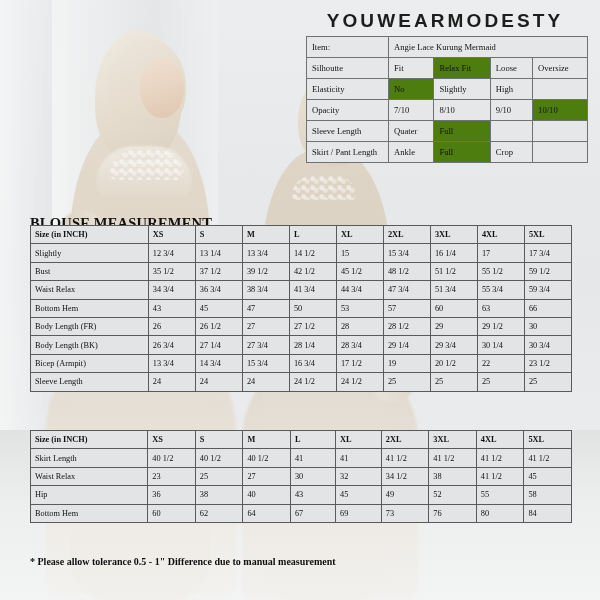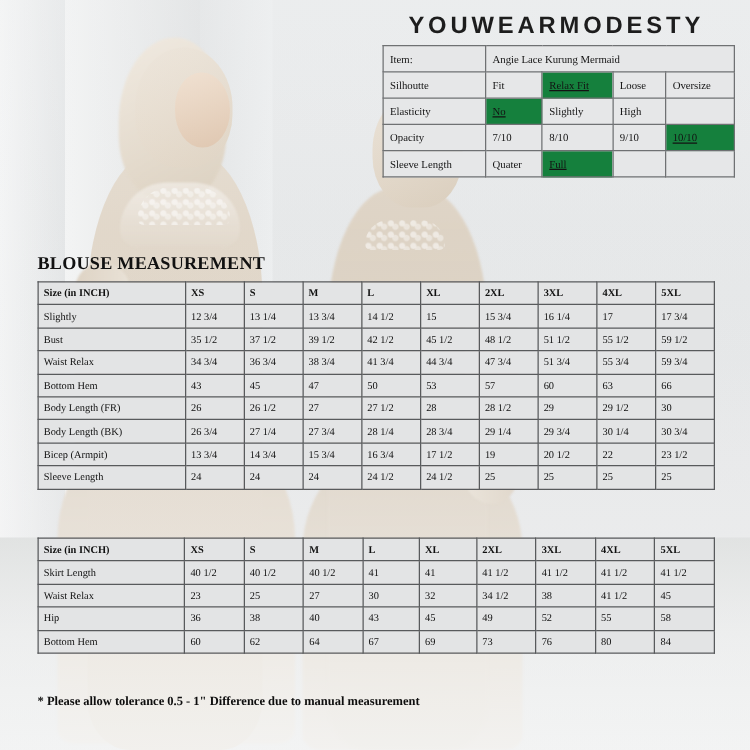--- a/index.html
+++ b/index.html
@@ -132,30 +132,30 @@
   table { border-collapse:collapse; width:100%;border-radius:15px; }
   .spec td {
     border:1px solid #6f7173;
     background:#e6e7e8;
     font-size:8.6px; color:#131313;
     padding:3px 5px;
     height:21px;
     vertical-align:middle;
     white-space:nowrap;
   }
-  .spec td.hl { background:#15803d;text-decoration:underline; }
+  .spec td.hl { background:#4d7c0f; }
   .spec td.lbl { width:82px; }
 
   
   .sec-title {
     font-family:"Liberation Serif", serif;
     font-weight:700; font-size:14.5px; color:#111;
     letter-spacing:.2px;
   }
-  #blouse-title { position:absolute; left:30px; top:203px; }
+  #blouse-title { position:absolute; left:30px; top:215px; }
   #skirt-title  { position:absolute; left:30px; top:408px; }
 
   .meas-wrap { position:absolute; left:30px; width:542px; }
   #blouse-wrap { top:225px; }
   #skirt-wrap  { top:430px; }
 
   .meas th, .meas td {
     border:1px solid #585a5c;
     background:#e3e4e5;
     font-size:8.3px;
@@ -233,20 +233,27 @@
             <td>7/10</td>
             <td>8/10</td>
             <td>9/10</td>
             <td class="hl">10/10</td>
           </tr>
           <tr>
             <td class="lbl">Sleeve Length</td>
             <td>Quater</td>
             <td class="hl">Full</td>
             <td></td>
+            <td></td>
+          </tr>
+          <tr>
+            <td class="lbl">Skirt / Pant Length</td>
+            <td>Ankle</td>
+            <td class="hl">Full</td>
+            <td>Crop</td>
             <td></td>
           </tr>
         </tbody>
     </table>
   </div>
 
   <div class="sec-title" id="blouse-title">BLOUSE MEASUREMENT</div>
   <div class="meas-wrap" id="blouse-wrap">
     <table class="meas">
       <thead>

